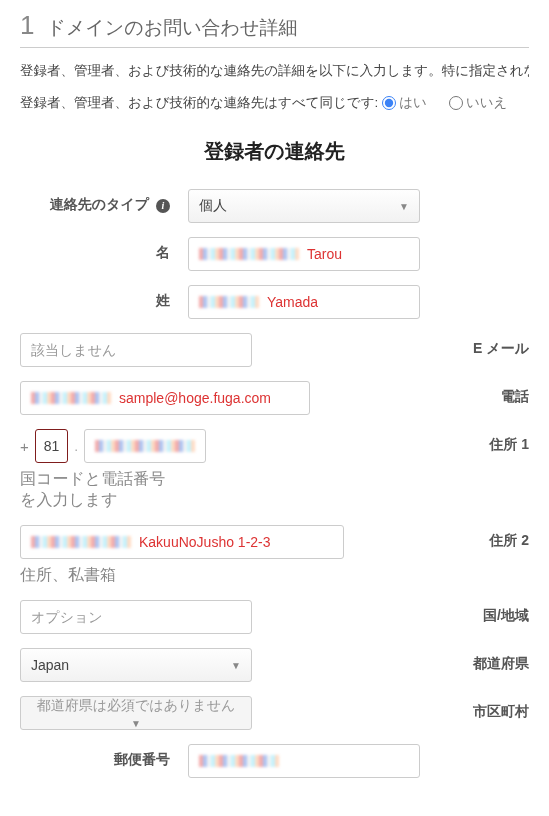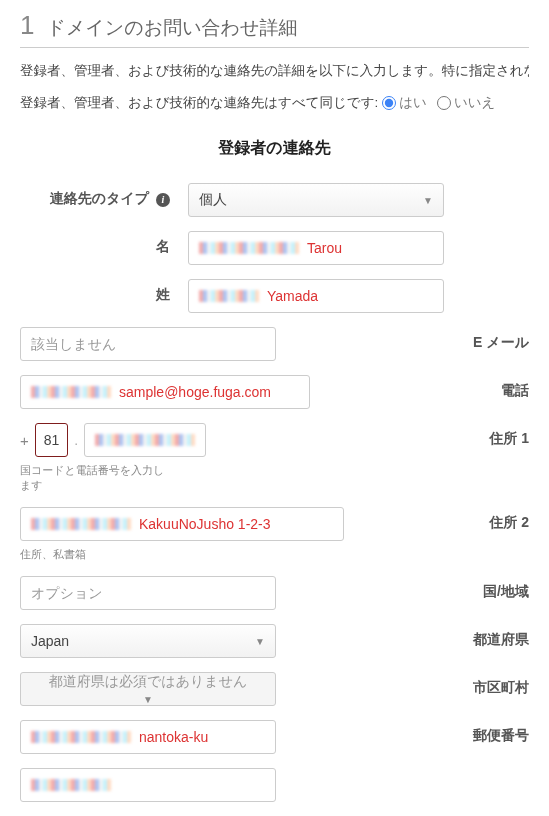--- a/index.html
+++ b/index.html
@@ -41,36 +41,36 @@
       color: #444;
       margin-bottom: 26px;
       display: flex;
       align-items: center;
       flex-wrap: nowrap;
       white-space: nowrap;
     }
     .radio-group {
       display: inline-flex;
       align-items: center;
-      gap: 10px;
+      gap: 22px;
       margin-left: 4px;
       color: #777;
     }
     .radio-group label {
       display: flex;
       align-items: center;
       gap: 3px;
       cursor: pointer;
     }
     .radio-group input[type="radio"] {
       accent-color: #3b82f6;
       width: 14px; height: 14px;
     }
     h2.section {
-      font-size: 16px;
+      font-size: 20px;
       font-weight: 700;
       color: #222;
       text-align: center;
       margin: 10px 0 24px 0;
     }
     .form {
       display: grid;
       grid-template-columns: 150px 1fr;
       column-gap: 18px;
       row-gap: 14px;
@@ -96,21 +96,21 @@
       margin-left: 3px;
       font-style: italic;
       font-family: Georgia, serif;
     }
     .field {
       display: flex;
       flex-direction: column;
       gap: 4px;
     }
     .input, .select {
-      width: 256px;
+      width: 232px;
       height: 34px;
       border: 1px solid #ccc;
       border-radius: 3px;
       padding: 0 10px;
       font-size: 14px;
       background: #fff;
       color: #444;
       position: relative;
     }
     .select {
@@ -141,21 +141,21 @@
       opacity: 0.7;
     }
     .blur.w60 { width: 60px; }
     .blur.w80 { width: 80px; }
     .blur.w100 { width: 100px; }
     .red-note {
       color: #d33;
       font-size: 14px;
     }
     .hint {
-      font-size: 11px;
+      font-size: 16px;
       color: #888;
       margin-top: 2px;
     }
     .input::placeholder, .select.placeholder span.val { color: #999; }
     .select.disabled {
       background: #f5f5f5;
       color: #aaa;
       cursor: not-allowed;
       flex-direction: column;
     }
@@ -295,26 +295,20 @@
 
   <div class="label">都道府県</div>
   <div class="field">
     <div class="select disabled placeholder">
       <span class="val">都道府県は必須ではありません</span>
       <span class="caret">▼</span>
     </div>
   </div>
 
   <div class="label">市区町村</div>
-  <div class="field">
-    <div class="input input-blurred">
-      <span class="blur w100"></span>
-      <span class="red-note">nantoka-ku</span>
-    </div>
-  </div>
 
   <div class="label">郵便番号</div>
   <div class="field">
     <div class="input input-blurred">
       <span class="blur w80"></span>
     </div>
   </div>
 
 </div>
 

